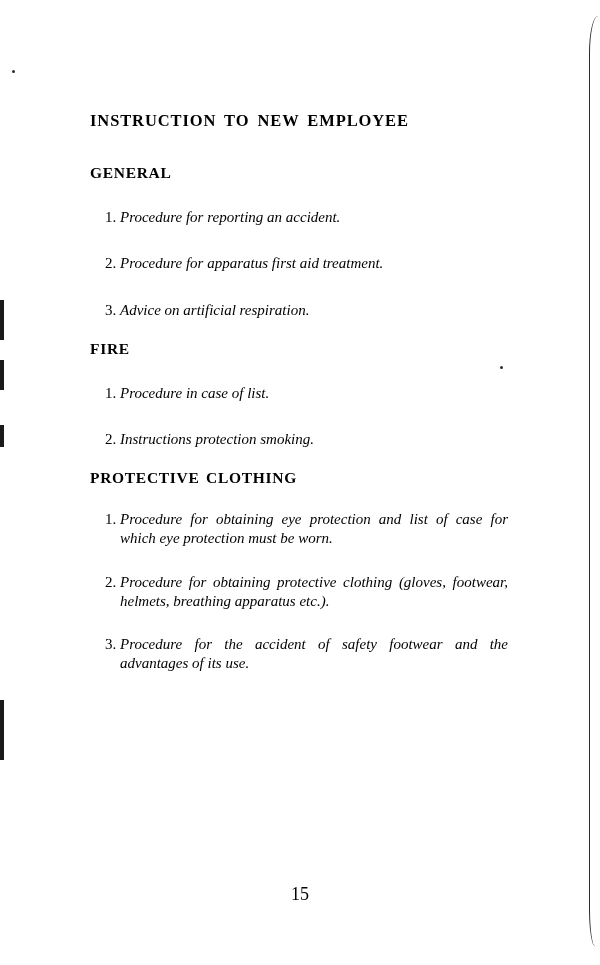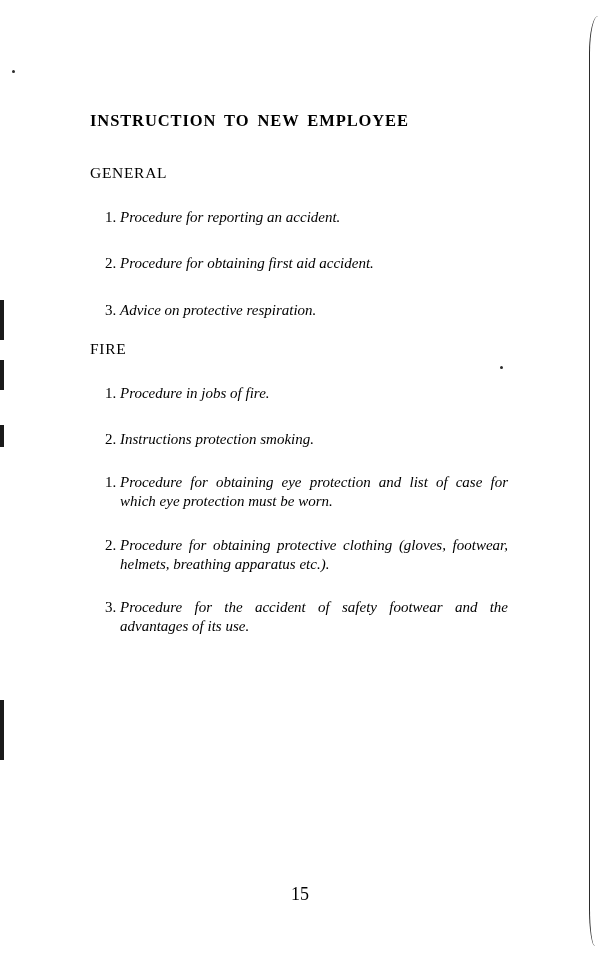--- a/index.html
+++ b/index.html
@@ -73,21 +73,21 @@
     font-size: 16.5px;
     font-weight: bold;
     letter-spacing: 0.9px;
     word-spacing: 3px;
     margin: 0 0 34px 0;
     line-height: 1.1;
   }
 
   h2.section-title {
     font-size: 15.5px;
-    font-weight: normal;
+    font-weight: bold;
     letter-spacing: 0.7px;
     word-spacing: 2px;
     margin: 0 0 0 0;
     line-height: 1.1;
   }
 
   .section {
     margin-bottom: 0;
   }
   .section + .section {
@@ -163,44 +163,45 @@
 
     <div class="section section-general">
       <h2 class="section-title">GENERAL</h2>
       <ol class="items">
         <li>
           <span class="num">1.</span>
           <span class="itext nojustify">Procedure for reporting an accident.</span>
         </li>
         <li>
           <span class="num">2.</span>
-          <span class="itext nojustify">Procedure for obtaining first aid accident.</span>
+          <span class="itext nojustify">Procedure for apparatus first aid treatment.</span>
         </li>
         <li>
           <span class="num">3.</span>
-          <span class="itext nojustify">Advice on protective respiration.</span>
+          <span class="itext nojustify">Advice on artificial respiration.</span>
         </li>
       </ol>
     </div>
 
     <div class="section section-fire">
       <h2 class="section-title">FIRE</h2>
       <ol class="items">
         <li>
           <span class="num">1.</span>
-          <span class="itext nojustify">Procedure in jobs of fire.</span>
+          <span class="itext nojustify">Procedure in case of list.</span>
         </li>
         <li>
           <span class="num">2.</span>
           <span class="itext nojustify">Instructions protection smoking.</span>
         </li>
       </ol>
     </div>
 
     <div class="section section-protective">
+      <h2 class="section-title">PROTECTIVE CLOTHING</h2>
       <ol class="items">
         <li>
           <span class="num">1.</span>
           <span class="itext">Procedure for obtaining eye protection and list of case for which eye protection must be worn.</span>
         </li>
         <li>
           <span class="num">2.</span>
           <span class="itext">Procedure for obtaining protective clothing (gloves, footwear, helmets, breathing apparatus etc.).</span>
         </li>
         <li>

